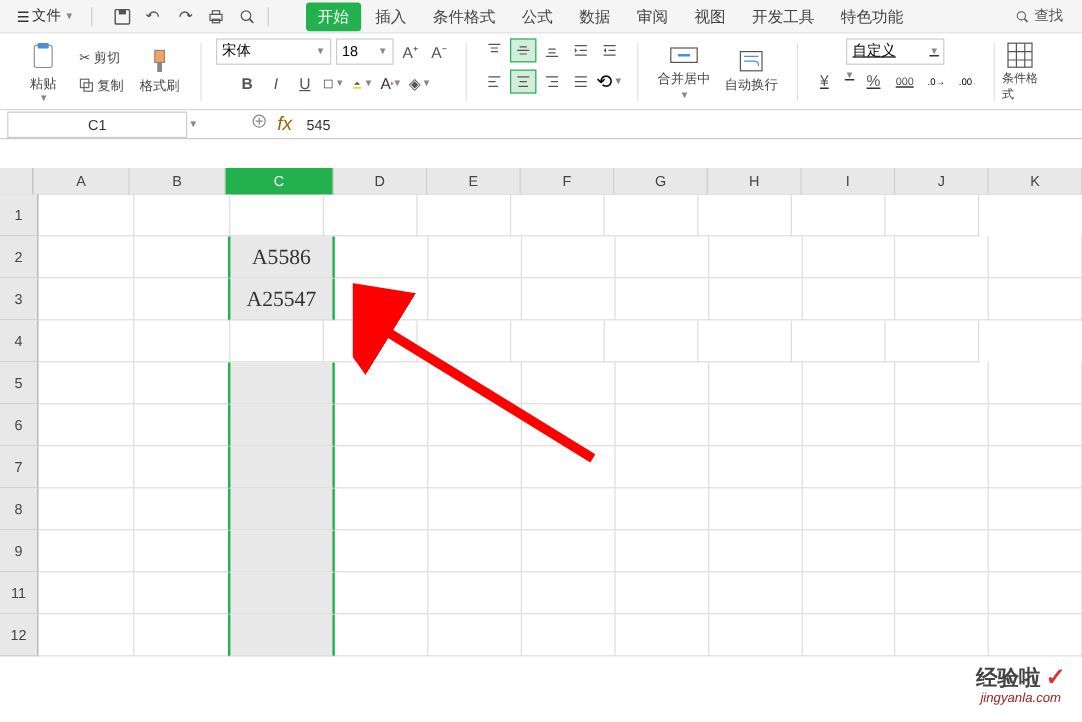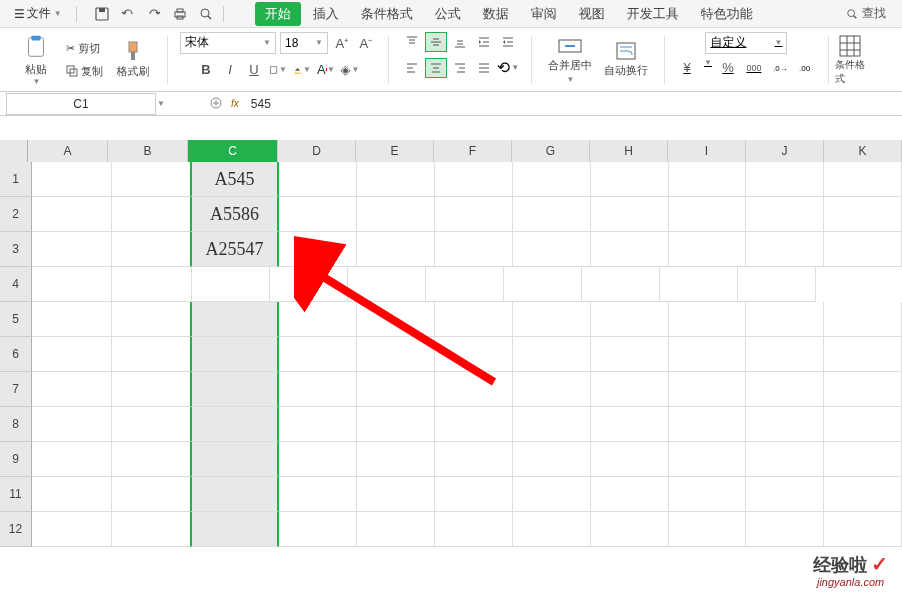--- a/index.html
+++ b/index.html
@@ -270,21 +270,21 @@
       width: 12px;
       color: #888;
     }
     .fx-area {
       display: flex;
       align-items: center;
       gap: 8px;
       margin-left: 40px;
     }
     .fx-btn {
-      font-size: 10px;
+      font-size: 16px;
       color: #a16207;
       cursor: pointer;
     }
     .formula-input {
       flex: 1;
       font-size: 12px;
       color: #333;
       margin-left: 12px;
       border: none;
       outline: none;
@@ -689,21 +689,20 @@
         <div class="col-header" style="width: 78px;">I</div>
         <div class="col-header" style="width: 78px;">J</div>
         <div class="col-header" style="width: 78px;">K</div>
       </div>
   </div>
   <div id="rows-container">
       <div class="row">
         <div class="row-header">1</div>
         <div class="cell" style="width: 80px;"></div>
         <div class="cell" style="width: 80px;"></div>
-        <div class="cell col-selected" style="width: 90px;">A545</div>
         <div class="cell" style="width: 78px;"></div>
         <div class="cell" style="width: 78px;"></div>
         <div class="cell" style="width: 78px;"></div>
         <div class="cell" style="width: 78px;"></div>
         <div class="cell" style="width: 78px;"></div>
         <div class="cell" style="width: 78px;"></div>
         <div class="cell" style="width: 78px;"></div>
         <div class="cell" style="width: 78px;"></div>
       </div>
       <div class="row">

